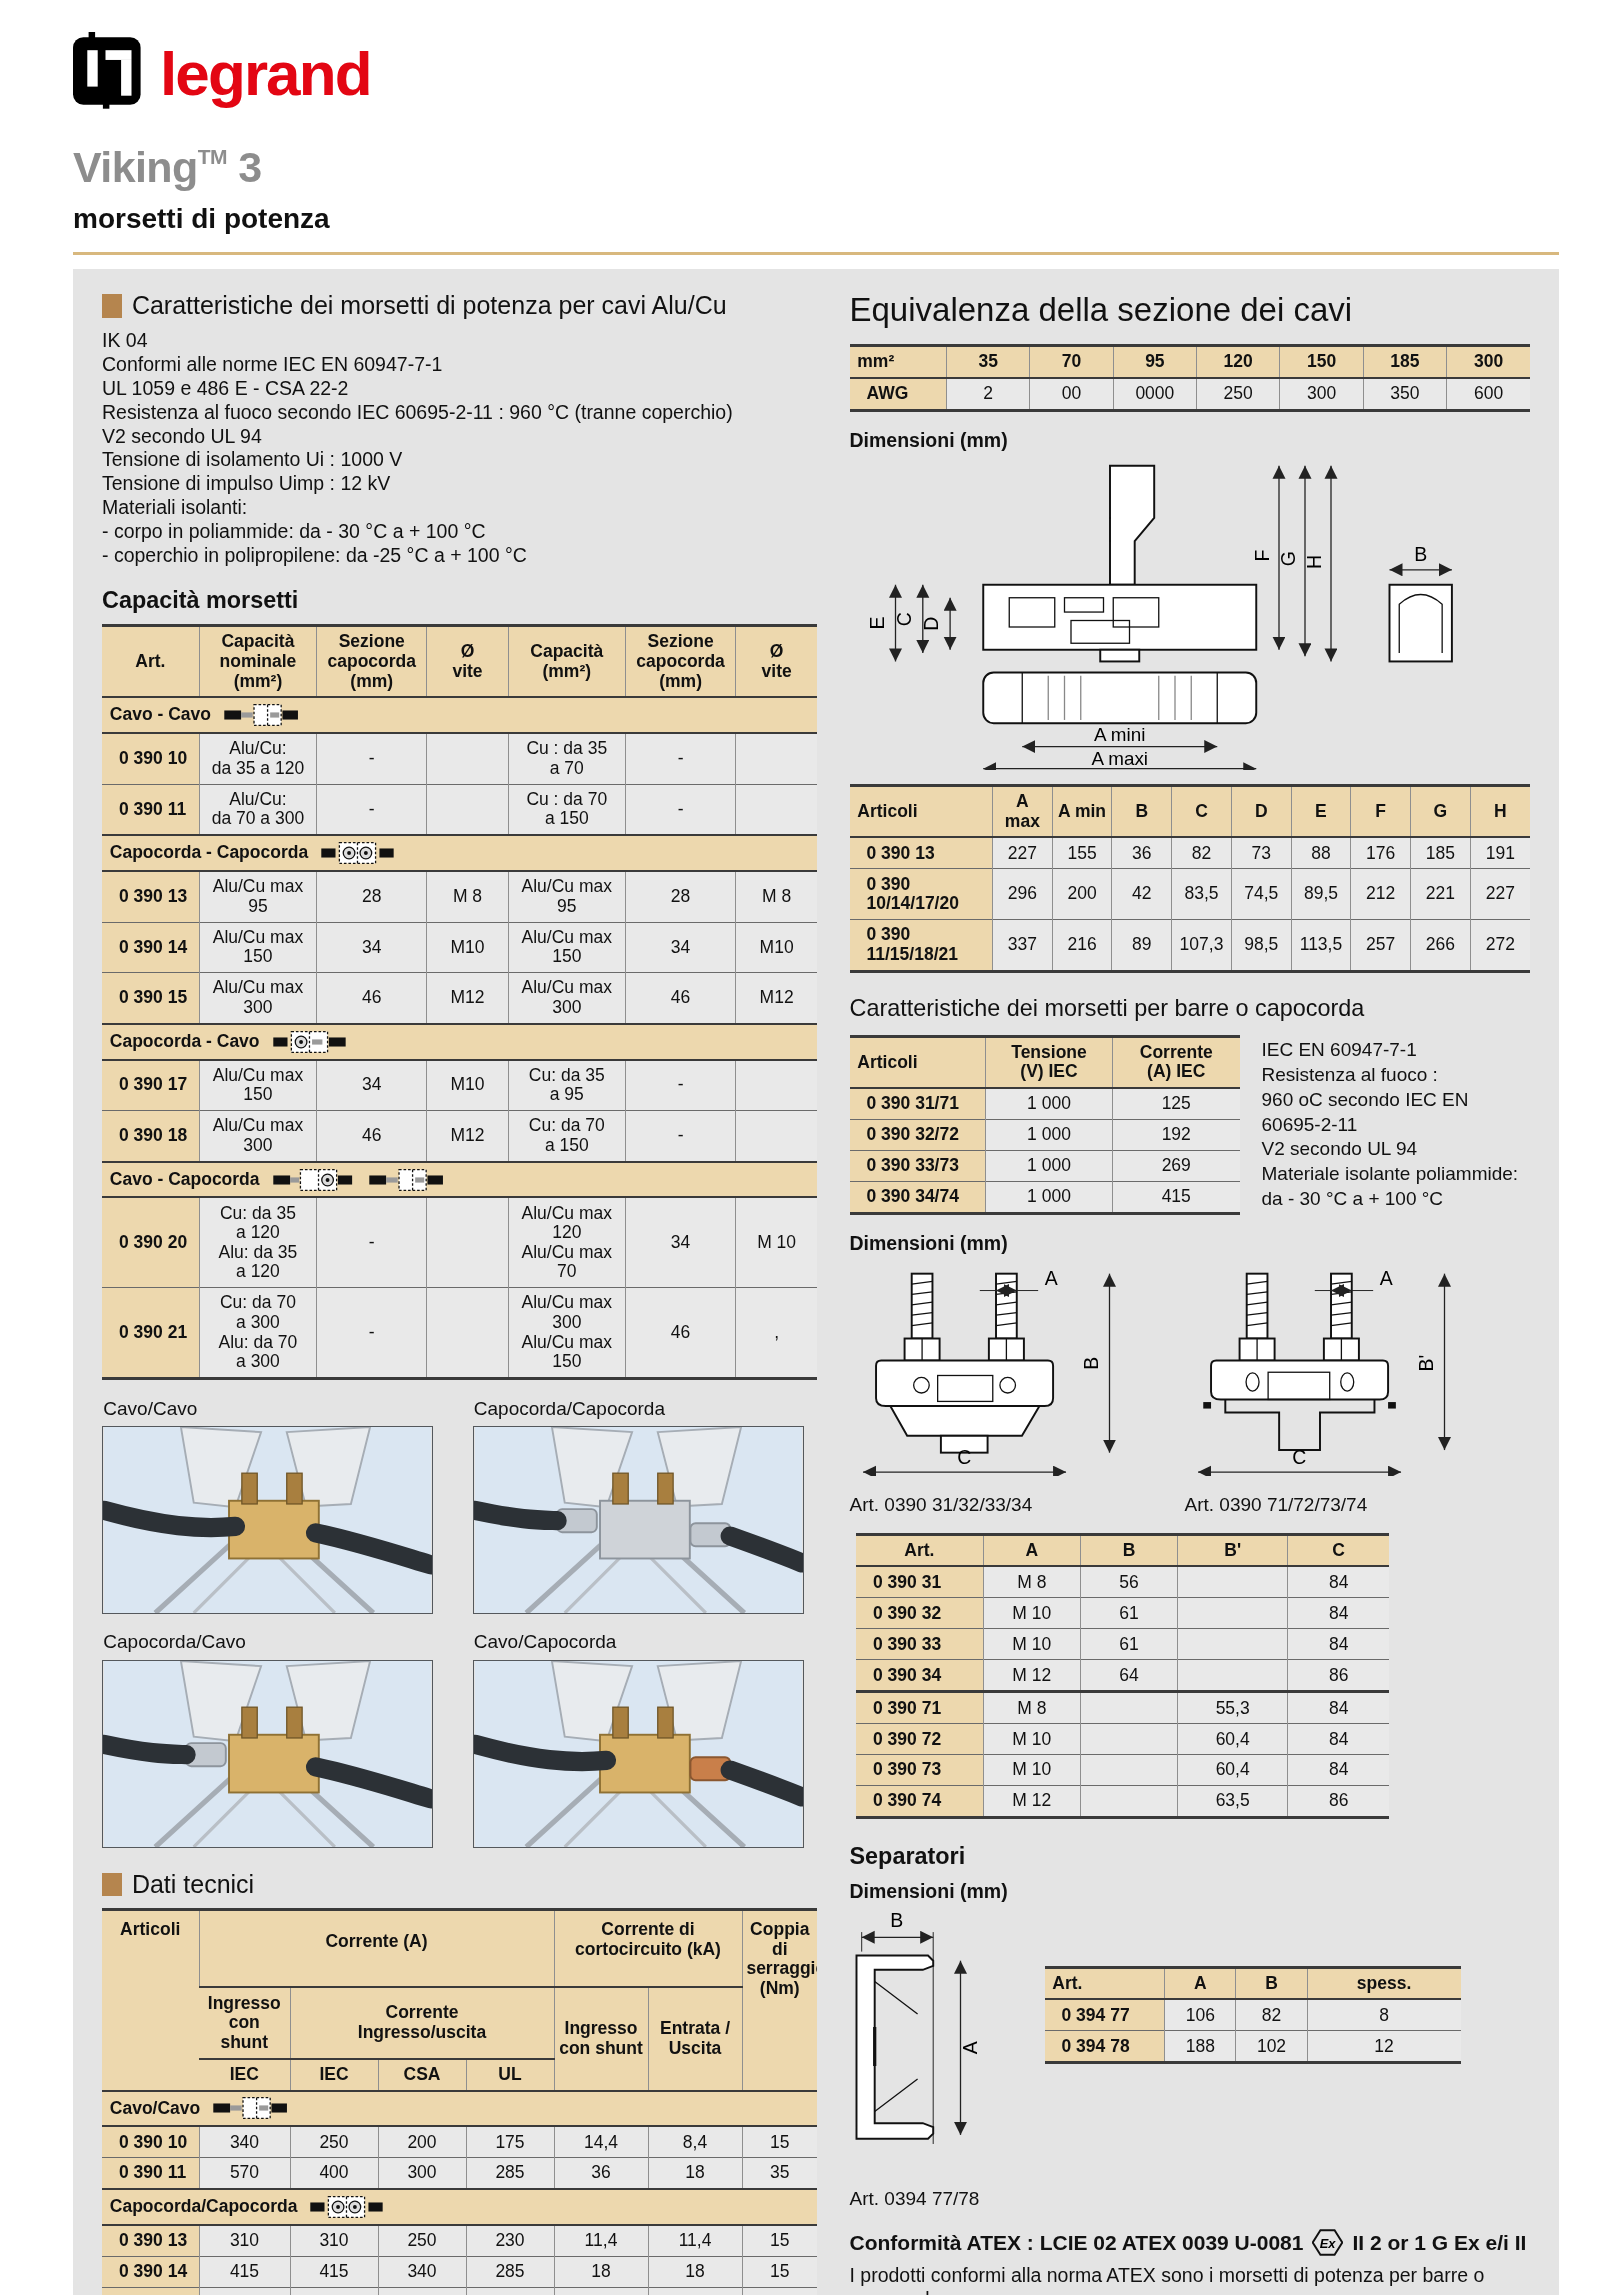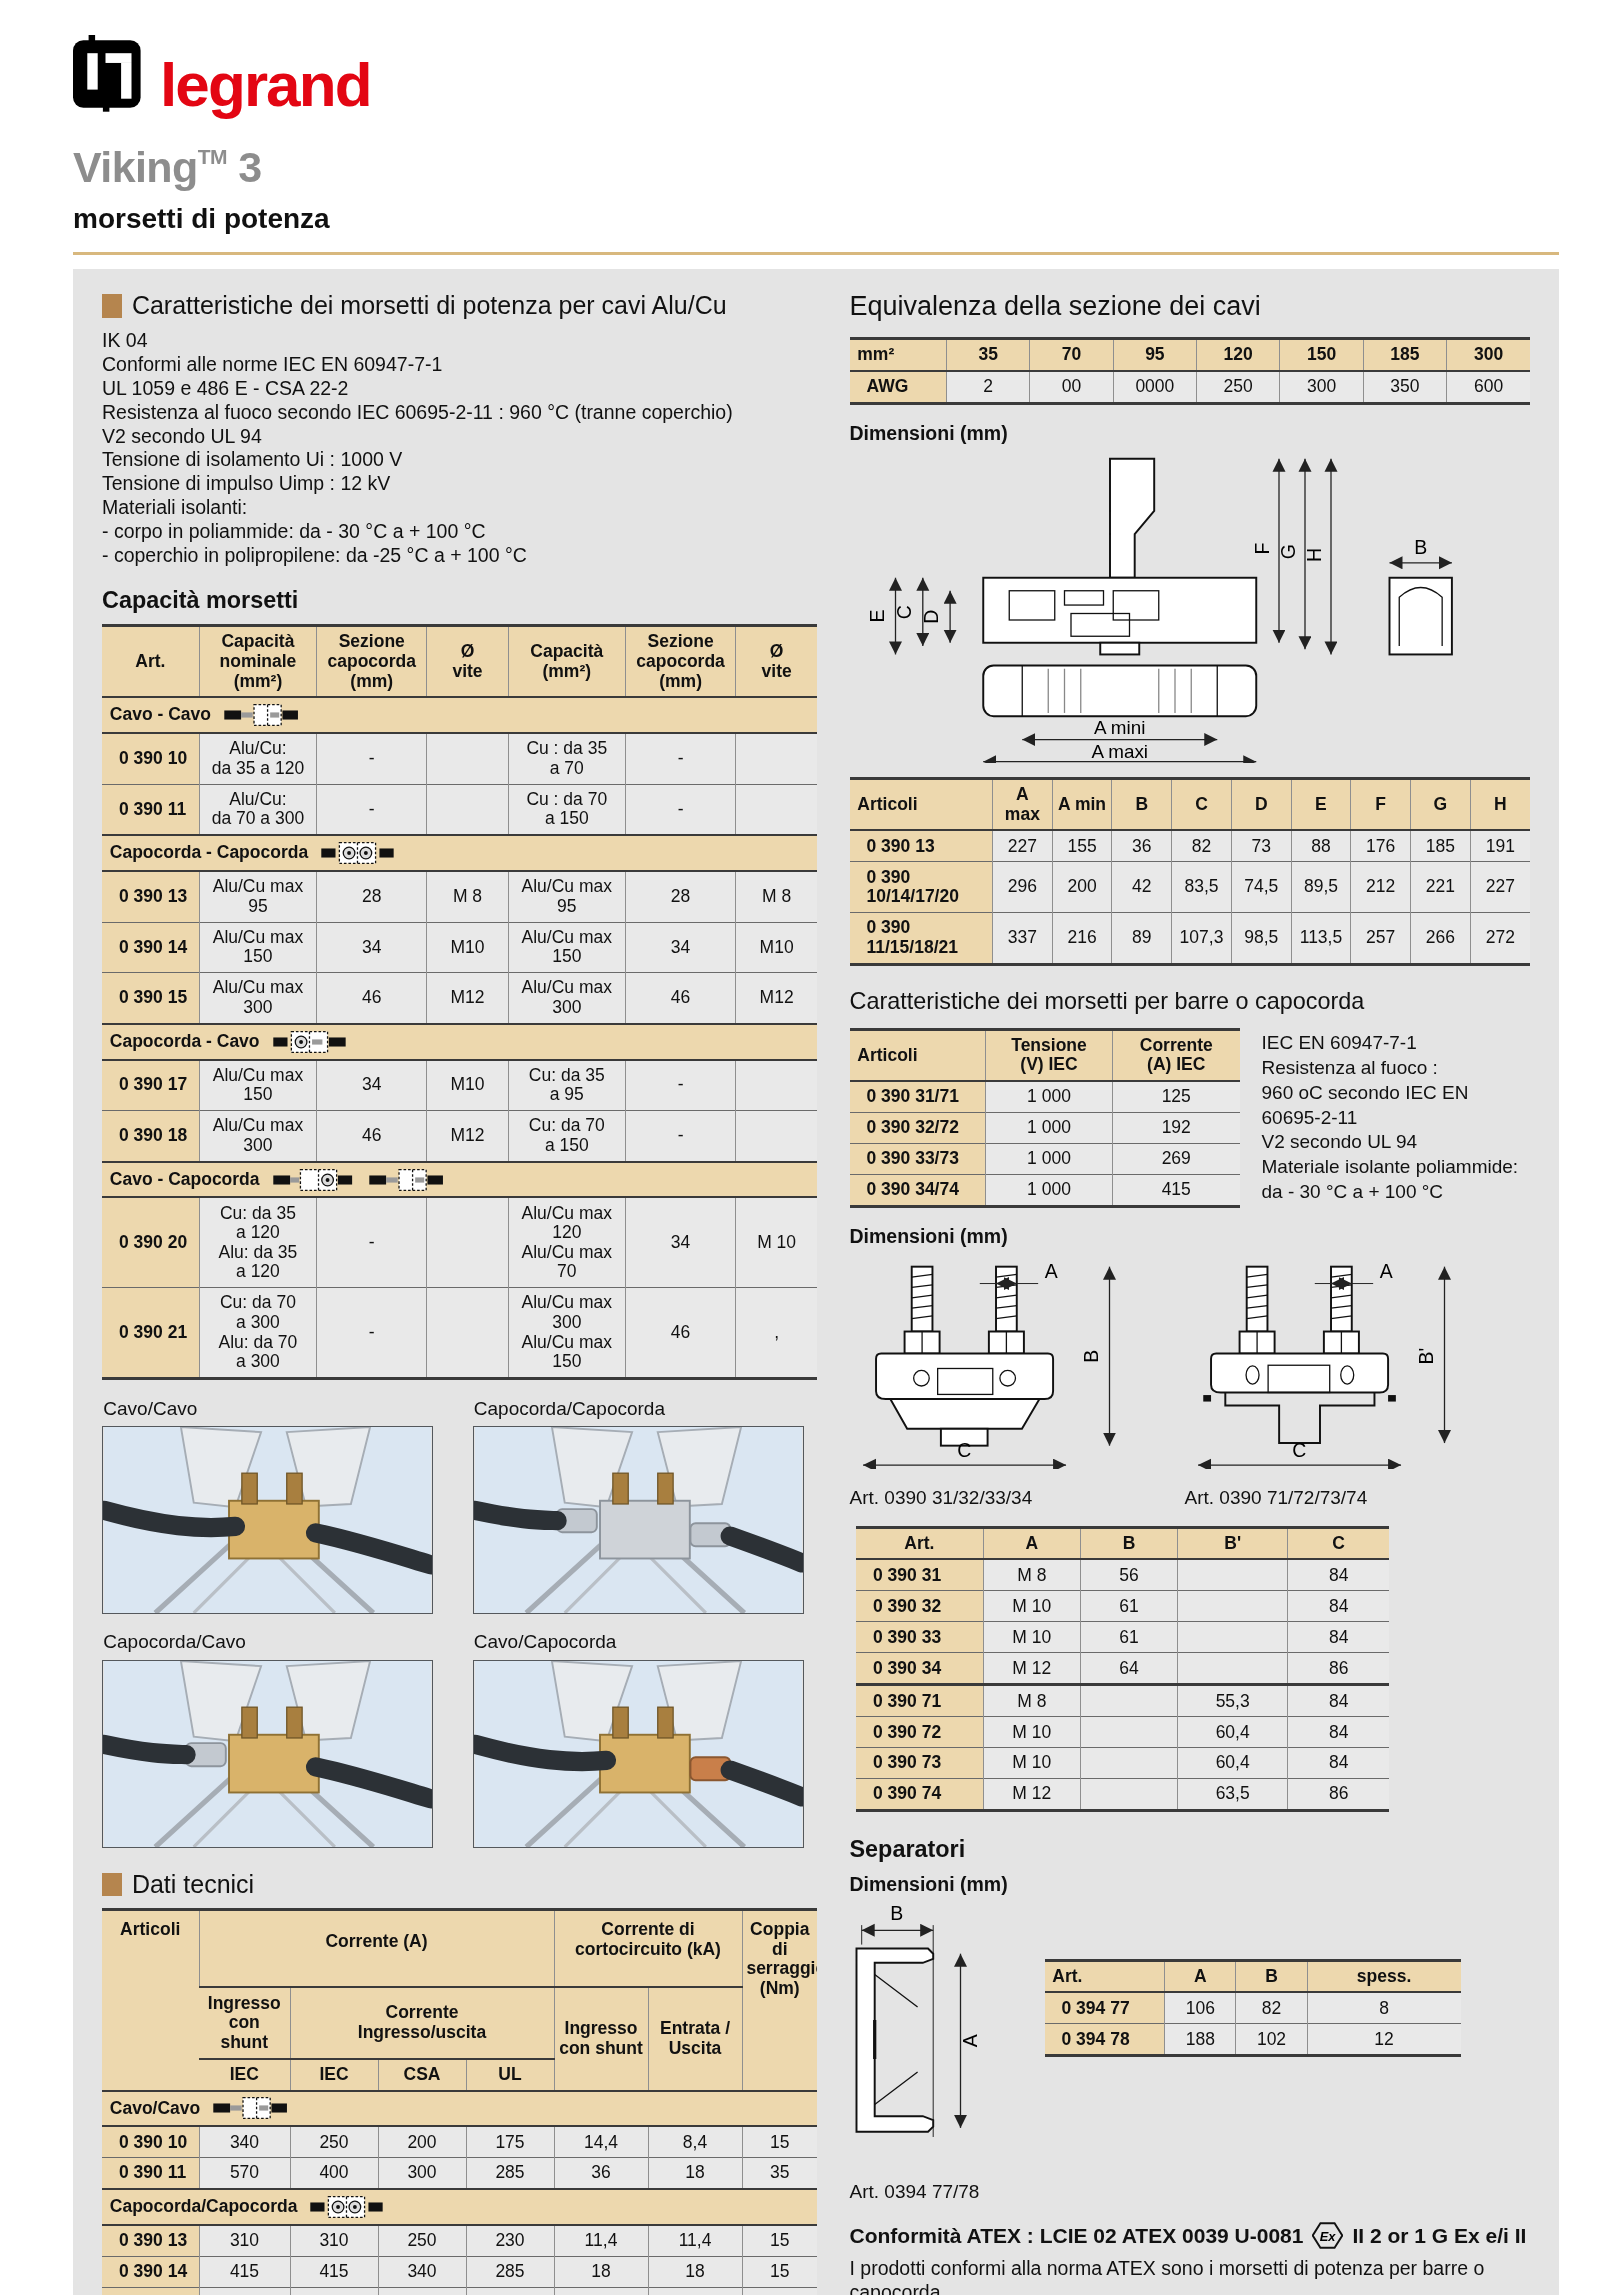--- a/index.html
+++ b/index.html
@@ -13,21 +13,21 @@
     --red:#e30613;
     --gray-title:#8d8d8d;
     --rule:#d8b87e;
   }
   *{box-sizing:border-box;margin:0;padding:0}
   body{width:1623px;background:#fff;font-family:"Liberation Sans",sans-serif;color:#111}
   .page{width:1623px;position:relative}
 
   
   header{padding:29px 64px 0 73px}
-  .brand{display:flex;align-items:flex-end;gap:9px;height:84px}
+  .brand{display:flex;align-items:center;gap:9px;height:84px}
   .brand-text{color:var(--red);font-weight:bold;font-size:62px;letter-spacing:-1.9px;line-height:0.9;margin-top:6.5px}
   .title{color:var(--gray-title);font-size:43px;font-weight:bold;margin-top:30px;letter-spacing:-0.6px}
   .title sup{font-size:21px;vertical-align:18px}
   .subtitle{font-size:28px;font-weight:bold;margin-top:11px}
   .rule{height:3.2px;background:var(--rule);margin-top:17px}
 
   
   main.content{margin:14.3px 64px 0 73px;background:var(--pagebg);padding:22px 29px 26px 29px;display:flex;gap:32.5px;align-items:flex-start}
   .col-left{width:715px;flex:none}
   .col-right{flex:1;min-width:0}
@@ -522,21 +522,21 @@
               <td>35</td>
             </tr>
           </tbody>
 
       </table>
 
     </section>
 
     <section class="col-right">
 
-      <div class="sec-title" style="font-size:27px">Equivalenza della sezione dei cavi</div>
+      <div class="sec-title" style="font-size:33px">Equivalenza della sezione dei cavi</div>
 
       <table class="dt full" style="margin-top:14.3px">
         <colgroup>
             <col style="width:97px">
             <col>
             <col>
             <col>
             <col>
             <col>
             <col>

